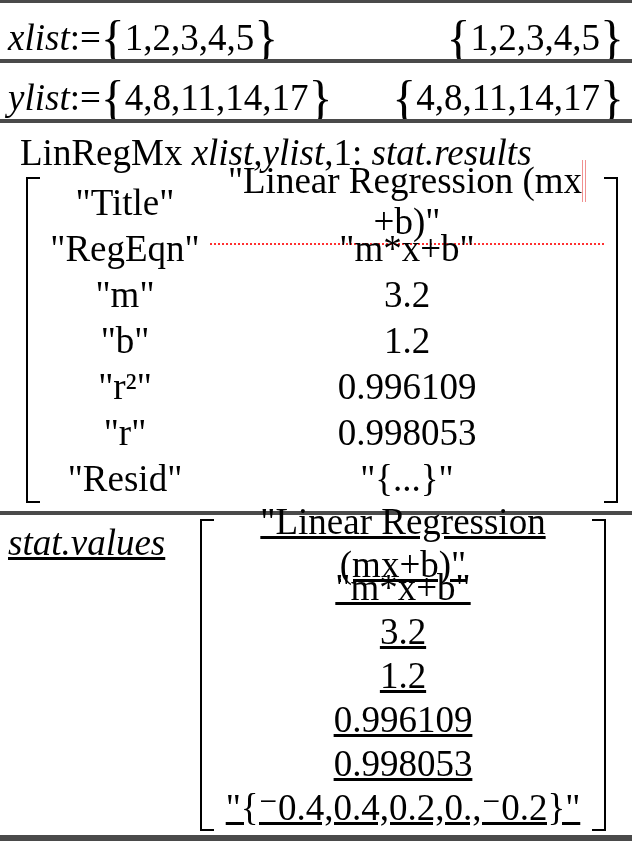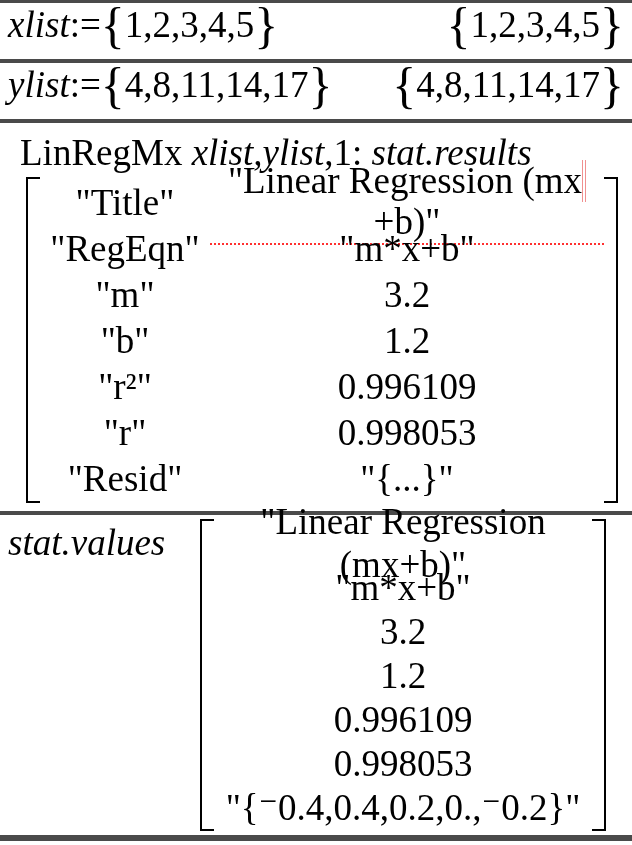--- a/index.html
+++ b/index.html
@@ -21,21 +21,21 @@
   }
   .rule{ background: var(--rule); flex: 0 0 auto; }
   .rule.top{ height: 3px; }
   .rule.mid{ height: 4px; }
   .rule.bottom{ height: 6px; margin-top: auto; }
   .spacer-bottom{ height: 4px; flex: 0 0 auto; }
 
   
   .entry-row{
     height: 56px; flex: 0 0 auto;
-    display: flex; justify-content: space-between; align-items: flex-start;
+    display: flex; justify-content: space-between; align-items: flex-end;
     padding: 0 8px; white-space: pre;
   }
   .var{ font-style: italic; }
   .brace{ font-size: 50px; line-height: 0; vertical-align: -0.10em; font-weight: 400; }
 
   
   .input-line{
     margin-top: 8px; padding: 0 20px;
     height: 44px; line-height: 44px;
     white-space: pre; flex: 0 0 auto;
@@ -63,20 +63,21 @@
     border-left: 1px solid var(--cursor);
     border-right: 1px solid var(--cursor);
     vertical-align: -9px;
   }
 
   
   .values-block{
     display: flex; align-items: flex-start;
     padding: 4px 26px 0 8px;
     flex: 0 0 auto;
+    text-decoration: underline;
   }
   .sv-label{ width: 192px; flex: 0 0 auto; font-style: italic; line-height: 44px; padding-top: 2px; }
   .matrix2{ flex: 1 1 auto; }
   .matrix2 .mrow{ height: 44px; display: flex; align-items: center; }
   .matrix2 .mvalue{ flex: 1 1 auto; text-align: center; }
 </style>
 </head>
 <body>
 
 <div class="screen">

